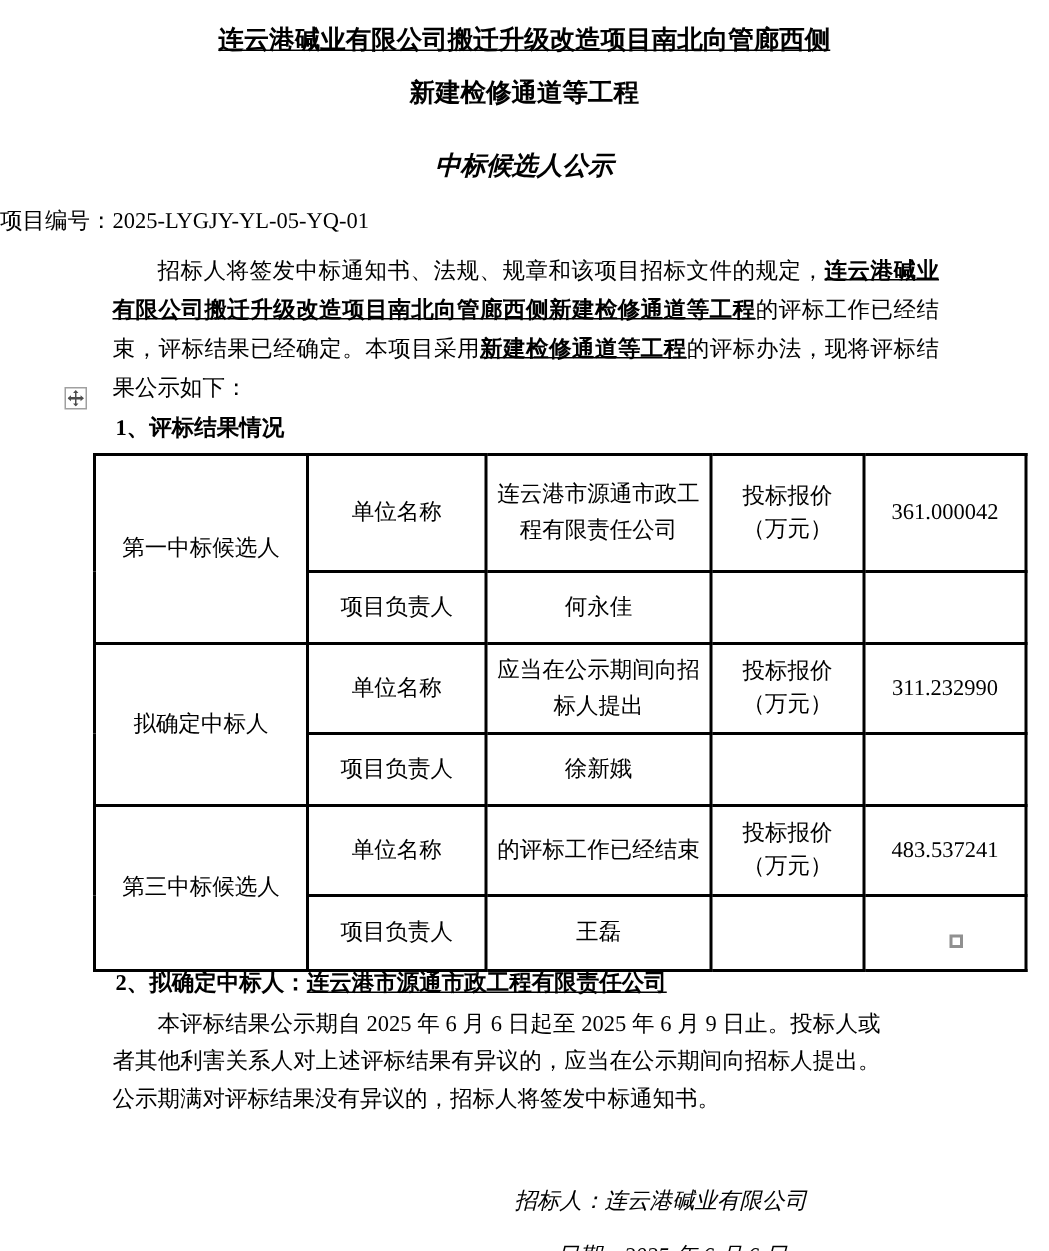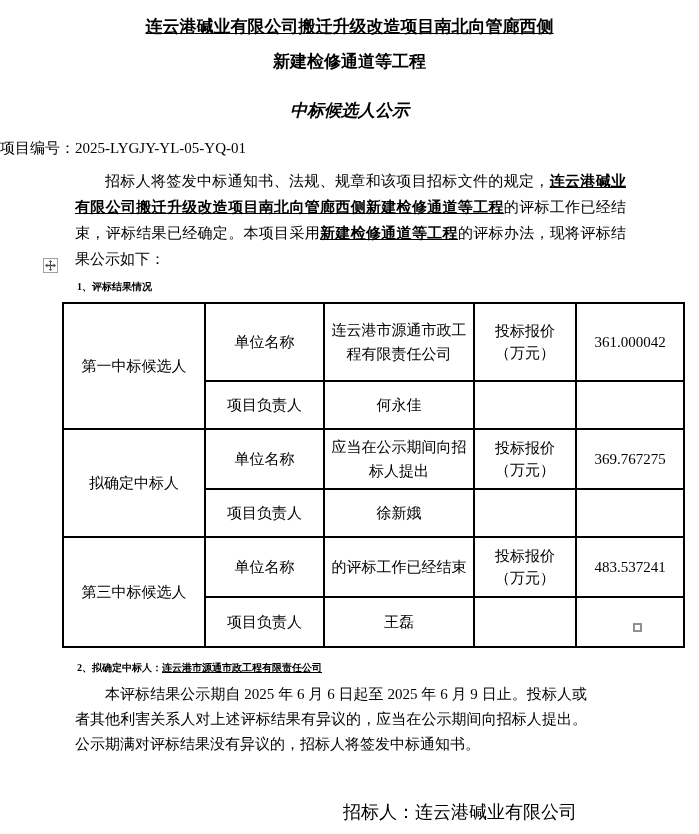--- a/index.html
+++ b/index.html
@@ -30,26 +30,26 @@
     font-size: 15px;
     line-height: 26px;
     text-align: justify;
     text-indent: 30px;
   }
   .para-1 { margin: 11px 73px 0 75px; }
   .para-2 { margin: 6px 112px 0 75px; line-height: 25px; }
   .bu { font-weight: bold; text-decoration: underline; }
   .sec-heading {
     margin-left: 77px;
-    font-size: 10px;
+    font-size: 15px;
     font-weight: bold;
     line-height: 17px;
   }
   .h1 { margin-top: 6px; }
-  .h2 { margin-top: 11px; }
+  .h2 { margin-top: 0; }
   table.bid {
     margin-left: 62px;
     margin-top: 7px;
     width: 571px;
     border-collapse: collapse;
     table-layout: fixed;
   }
   table.bid td {
     border: 2px solid #000000;
     font-size: 15px;
@@ -63,22 +63,23 @@
   .col-label { width: 109px; }
   .col-name  { width: 140px; }
   .col-price-label { width: 92px; }
   .col-price { width: 98px; }
   tr.row-unit-tall    { height: 78px; }
   tr.row-unit         { height: 60px; }
   tr.row-manager      { height: 48px; }
   tr.row-manager-last { height: 50px; }
   .price-label div { line-height: 22px; }
   .signature {
-    font-size: 18px;
+    font-size: 15px;
     line-height: 18px;
+    font-style: italic;
   }
   .sig-tenderer { margin-top: 46px; margin-left: 343px; }
   .sig-date     { margin-top: 19px; margin-left: 371px; }
   .move-handle {
     position: absolute;
     left: 43px;
     top: 258px;
     width: 15px;
     height: 15px;
     border: 1px solid #a0a0a0;
@@ -141,21 +142,21 @@
     </tr>
 
     <tr class="row-unit">
       <td rowspan="2">拟确定中标人</td>
       <td>单位名称</td>
       <td>应当在公示期间向招标人提出</td>
       <td class="price-label">
         <div>投标报价</div>
         <div>（万元）</div>
       </td>
-      <td>369.767275</td>
+      <td>311.232990</td>
     </tr>
     <tr class="row-manager">
       <td>项目负责人</td>
       <td>徐新娥</td>
       <td></td>
       <td></td>
     </tr>
 
     <tr class="row-unit">
       <td rowspan="2">第三中标候选人</td>

